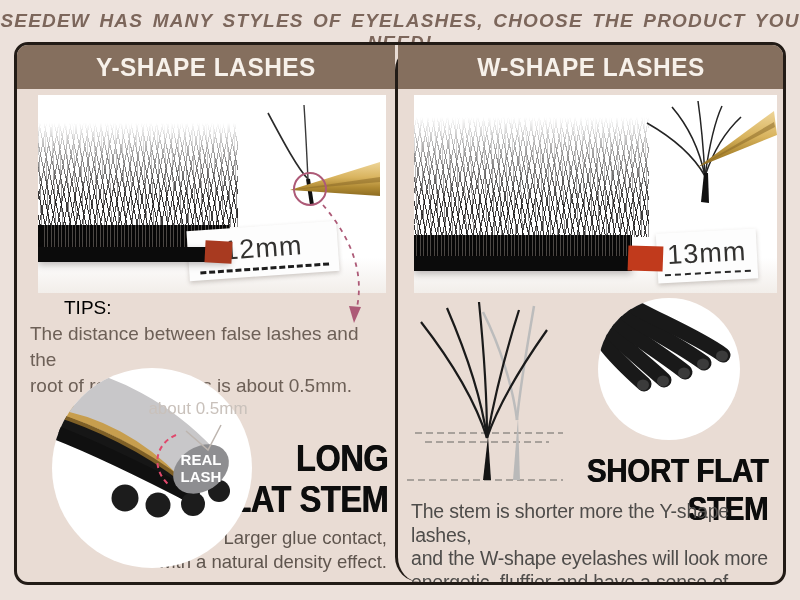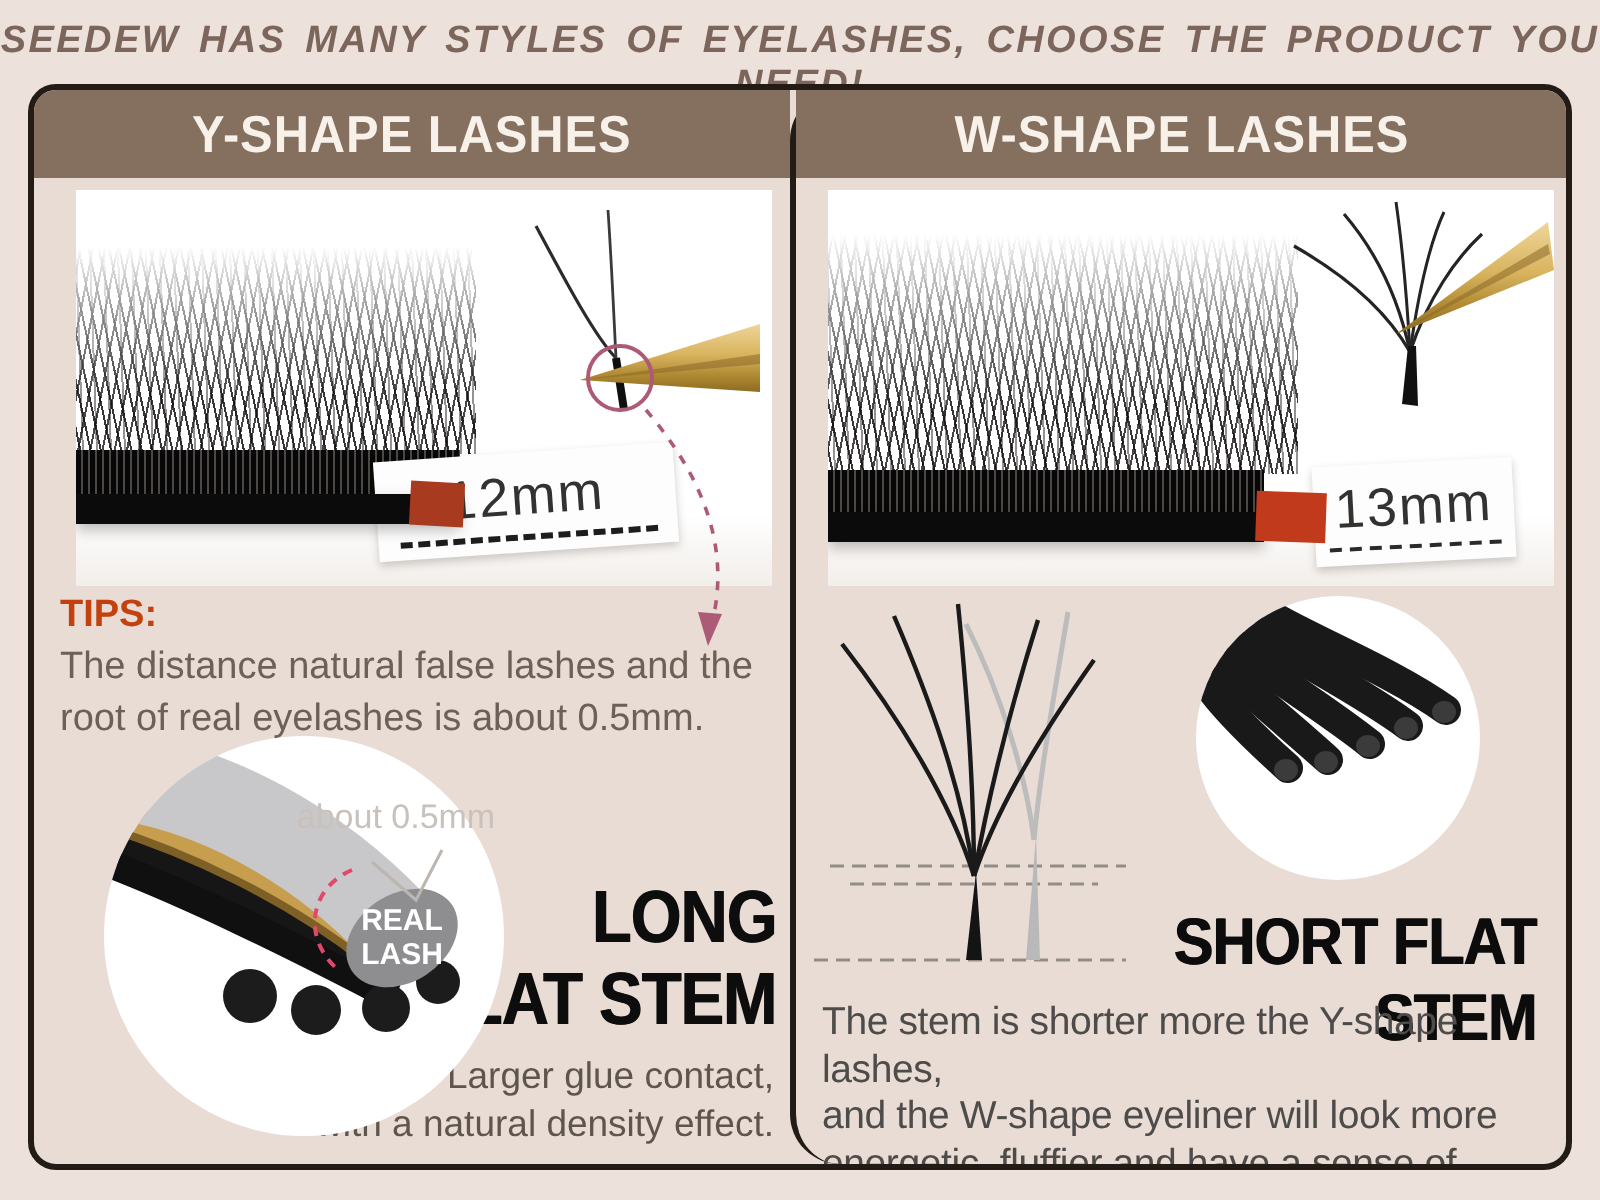--- a/index.html
+++ b/index.html
@@ -44,21 +44,21 @@
   .label-strip{position:absolute;background:#fdfdfd;z-index:1;
     box-shadow:0 2px 4px rgba(70,55,45,.25);display:flex;flex-direction:column;
     align-items:center;justify-content:center;}
   .size-label{font-size:27px;color:#333230;letter-spacing:1px;}
   .dash-line{width:86%;border-top:3px dashed #1d1d1d;margin-top:3px;}
   .dash-line.fine{border-top:2px dashed #2a2a2a;}
   .photo-svg{position:absolute;inset:0;z-index:4;}
 
   
   .tips{position:absolute;left:13px;top:250px;width:360px;color:#6d6057;font-size:19px;line-height:26px;}
-  .tips-head{font-weight:700;color:#c2410c;}
+  .tips-head{font-weight:400;color:#000000;margin-left:34px;}
 
   
   .zoom-left-svg{position:absolute;left:28px;top:322px;z-index:2;}
   .arrow-svg{position:absolute;left:260px;top:60px;z-index:5;pointer-events:none;}
   .stem-diagram-svg{position:absolute;left:3px;top:255px;}
   .zoom-right-svg{position:absolute;left:198px;top:251px;}
 
   
   .stem-title-left{position:absolute;right:7px;top:393px;width:230px;text-align:right;
     font-size:37px;line-height:41px;font-weight:700;color:#0d0d0d;letter-spacing:-.5px;
@@ -107,21 +107,21 @@
           <path d="M 266 10 C 268 40, 269 65, 270 84" stroke="#3a3a3a" stroke-width="1.4" fill="none"></path>
           <path d="M 270 84 L 274 110" stroke="#101010" stroke-width="4"></path>
           <polygon points="252,95 342,67 342,101" fill="url(#goldL)"></polygon>
           <polygon points="252,95 342,82 342,87" fill="#8a6a28" opacity=".55"></polygon>
           <circle cx="272" cy="94" r="16" stroke="#ad5a77" stroke-width="2" fill="none"></circle>
         </svg>
       </div>
 
       <div class="tips">
         <div class="tips-head">TIPS:</div>
-        <div>The distance natural false lashes and the</div>
+        <div>The distance between false lashes and the</div>
         <div>root of real eyelashes is about 0.5mm.</div>
       </div>
 
       <svg class="arrow-svg" width="110" height="280" viewBox="0 0 110 280">
         <path d="M 46 100 C 70 128, 88 163, 80 202" stroke="#ad5a77" stroke-width="1.8" stroke-dasharray="4.5 5" fill="none"></path>
         <polygon points="72,201 84,202 77,218" fill="#ad5a77"></polygon>
       </svg>
 
       <svg class="zoom-left-svg" width="215" height="210" viewBox="0 0 215 210">
         <defs>
@@ -225,18 +225,18 @@
           <ellipse cx="67" cy="85" rx="6" ry="5.5" fill="#3b3b3b"></ellipse>
           <ellipse cx="88" cy="77" rx="6" ry="5.5" fill="#3b3b3b"></ellipse>
           <ellipse cx="107" cy="68" rx="6" ry="5.5" fill="#3b3b3b"></ellipse>
           <ellipse cx="126" cy="60" rx="6" ry="5.5" fill="#3b3b3b"></ellipse>
         </g>
       </svg>
 
       <div class="stem-title-right">SHORT FLAT STEM</div>
       <div class="stem-desc-right">
         <div>The stem is shorter more the Y-shape lashes,</div>
-        <div>and the W-shape eyeliner will look more</div>
+        <div>and the W-shape eyelashes will look more</div>
         <div>energetic, fluffier and have a sense of eyeliner.</div>
       </div>
     </div>
   </div>
 </div>
 
 </body></html>

